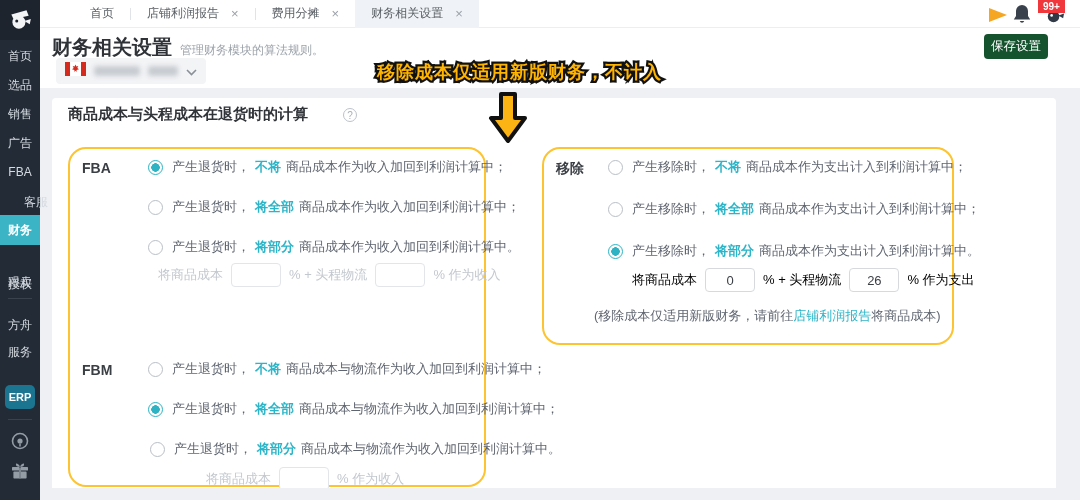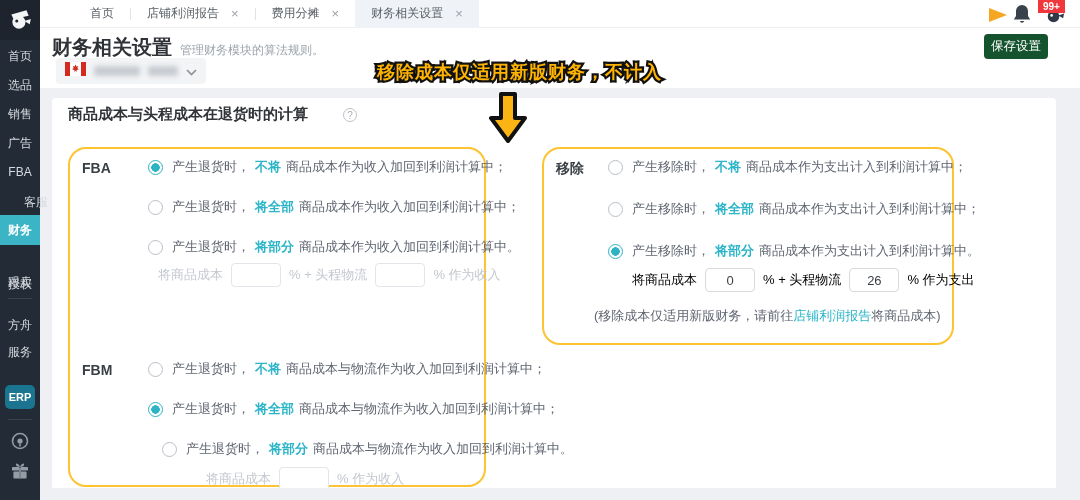--- a/index.html
+++ b/index.html
@@ -173,21 +173,21 @@
       <div class="grp-label" style="top:213px;">FBM</div>
 
       <label class="opt" style="left:78px;top:208px;">
         <span class="radio"></span>
         <span><span>产生退货时，</span><span class="kw">不将</span><span>商品成本与物流作为收入加回到利润计算中；</span></span>
       </label>
       <label class="opt" style="left:78px;top:248px;">
         <span class="radio on"></span>
         <span><span>产生退货时，</span><span class="kw">将全部</span><span>商品成本与物流作为收入加回到利润计算中；</span></span>
       </label>
-      <label class="opt" style="left:92px;top:288px;">
+      <label class="opt" style="left:80px;top:288px;">
         <span class="radio"></span>
         <span><span>产生退货时，</span><span class="kw">将部分</span><span>商品成本与物流作为收入加回到利润计算中。</span></span>
       </label>
 
       <div class="formula dis" style="left:136px;top:318px;">
         <span>将商品成本</span>
         <input value="" style="">
         <span>% 作为收入</span>
       </div>
     </div>

